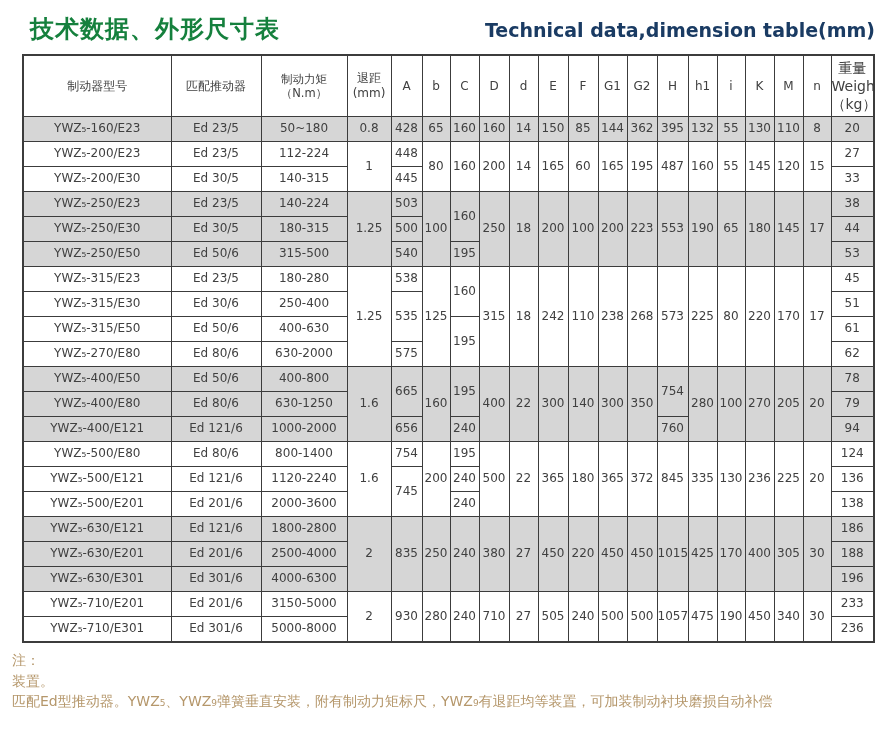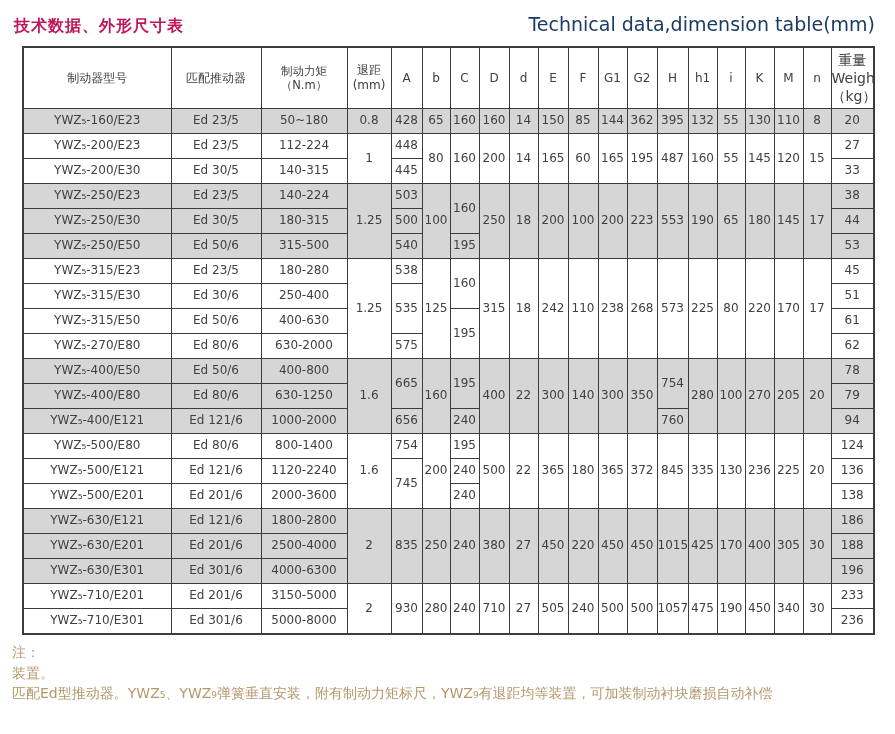--- a/index.html
+++ b/index.html
@@ -17,28 +17,29 @@
     height: 734px;
     background: #ffffff;
   }
   .header-bar {
     display: flex;
     justify-content: space-between;
     align-items: baseline;
     padding: 13px 20px 9px 14px;
   }
   .title-zh {
-    font-size: 16px;
+    font-size: 24px;
     font-weight: bold;
-    color: #be185d;
+    color: #15803d;
     letter-spacing: 1px;
+    margin-left: 16px;
   }
   .title-en {
     font-size: 19px;
-    font-weight: normal;
+    font-weight: bold;
     color: #1a3b63;
   }
   table.spec {
     border-collapse: collapse;
     table-layout: fixed;
     margin-left: 22px;
     width: 851px;
     border: 2px solid #3c3c3c;
   }
   table.spec th, table.spec td {

